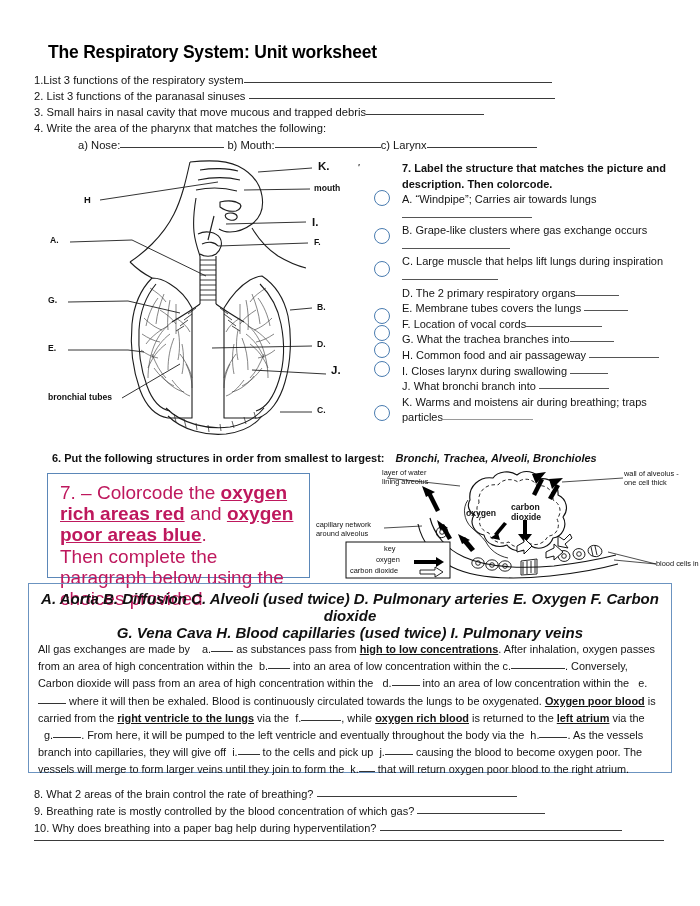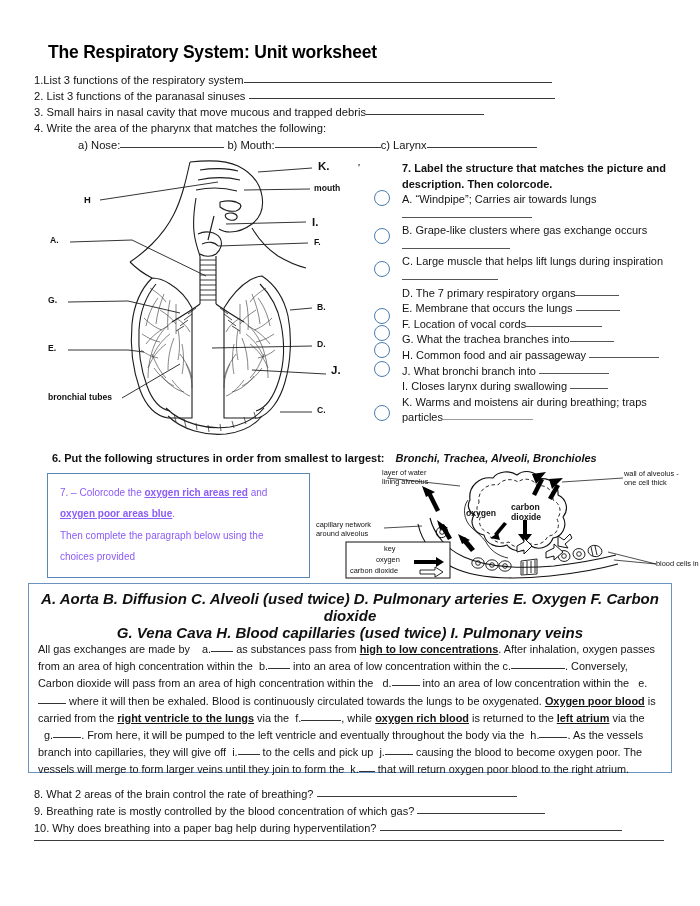--- a/index.html
+++ b/index.html
@@ -36,21 +36,21 @@
   .circles{position:absolute;left:368px;top:185px;width:30px;height:240px;}
   .circ{position:absolute;width:16px;height:16px;border:1.7px solid #4a7cb0;border-radius:50%;box-sizing:border-box;}
 
   
   .q6{position:absolute;left:52px;top:452px;font-size:11px;font-weight:bold;white-space:nowrap;color:#111;}
   .q6 .ital{font-style:italic;}
 
   
   .box7{position:absolute;left:47px;top:473px;width:263px;height:105px;
         border:1.6px solid #5b87b8;box-sizing:border-box;padding:8px 12px 0 12px;}
-  .box7 p{margin:0;font-size:10px;line-height:21px;color:#8b5cf6;}
+  .box7 p{margin:0;font-size:19px;line-height:21px;color:#be185d;}
   .box7 u{text-decoration:underline;font-weight:bold;}
 
   
   .alv{position:absolute;left:318px;top:470px;width:375px;height:112px;}
   .alv svg{position:absolute;left:0;top:0;}
   .alabel{position:absolute;font-size:7.4px;line-height:9.4px;color:#111;white-space:nowrap;}
   .alabel.b{font-weight:bold;font-size:8.6px;line-height:10px;}
 
   
   .wb{position:absolute;left:28px;top:583px;width:644px;height:190px;
@@ -236,45 +236,45 @@
       <span>B.</span>
       <span>Grape-like clusters where gas exchange occurs</span>
       <span class="rule" style="width:108px"></span>
     </div>
     <div class="item">
       <span>C.</span>
       <span>Large muscle that helps lift lungs during inspiration</span><span class="rule" style="width:96px"></span>
     </div>
     <div class="item">
       <span>D.</span>
-      <span>The 7 primary respiratory organs</span><span class="rule" style="width:44px"></span>
+      <span>The 2 primary respiratory organs</span><span class="rule" style="width:44px"></span>
     </div>
     <div class="item">
       <span>E.</span>
-      <span>Membrane that occurs the lungs </span><span class="rule" style="width:44px"></span>
+      <span>Membrane tubes covers the lungs </span><span class="rule" style="width:44px"></span>
     </div>
     <div class="item">
       <span>F.</span>
       <span>Location of vocal cords</span><span class="rule" style="width:76px"></span>
     </div>
     <div class="item">
       <span>G.</span>
       <span>What the trachea branches into</span><span class="rule" style="width:44px"></span>
     </div>
     <div class="item">
       <span>H.</span>
       <span>Common food and air passageway </span><span class="rule" style="width:70px"></span>
     </div>
     <div class="item">
+      <span>I.</span>
+      <span>Closes larynx during swallowing </span><span class="rule" style="width:38px"></span>
+    </div>
+    <div class="item">
       <span>J.</span>
       <span>What bronchi branch into </span><span class="rule" style="width:70px"></span>
-    </div>
-    <div class="item">
-      <span>I.</span>
-      <span>Closes larynx during swallowing </span><span class="rule" style="width:38px"></span>
     </div>
     <div class="item">
       <span>K.</span>
       <span>Warms and moistens air during breathing; traps particles</span><span class="rule" style="width:90px;border-bottom-color:#9a9a9a"></span>
     </div>
   </div>
 
   <div class="q6">
     <span>6. Put the following structures in order from smallest to largest:</span>
     <span class="ital" style="margin-left:8px;">Bronchi, Trachea, Alveoli, Bronchioles</span>

